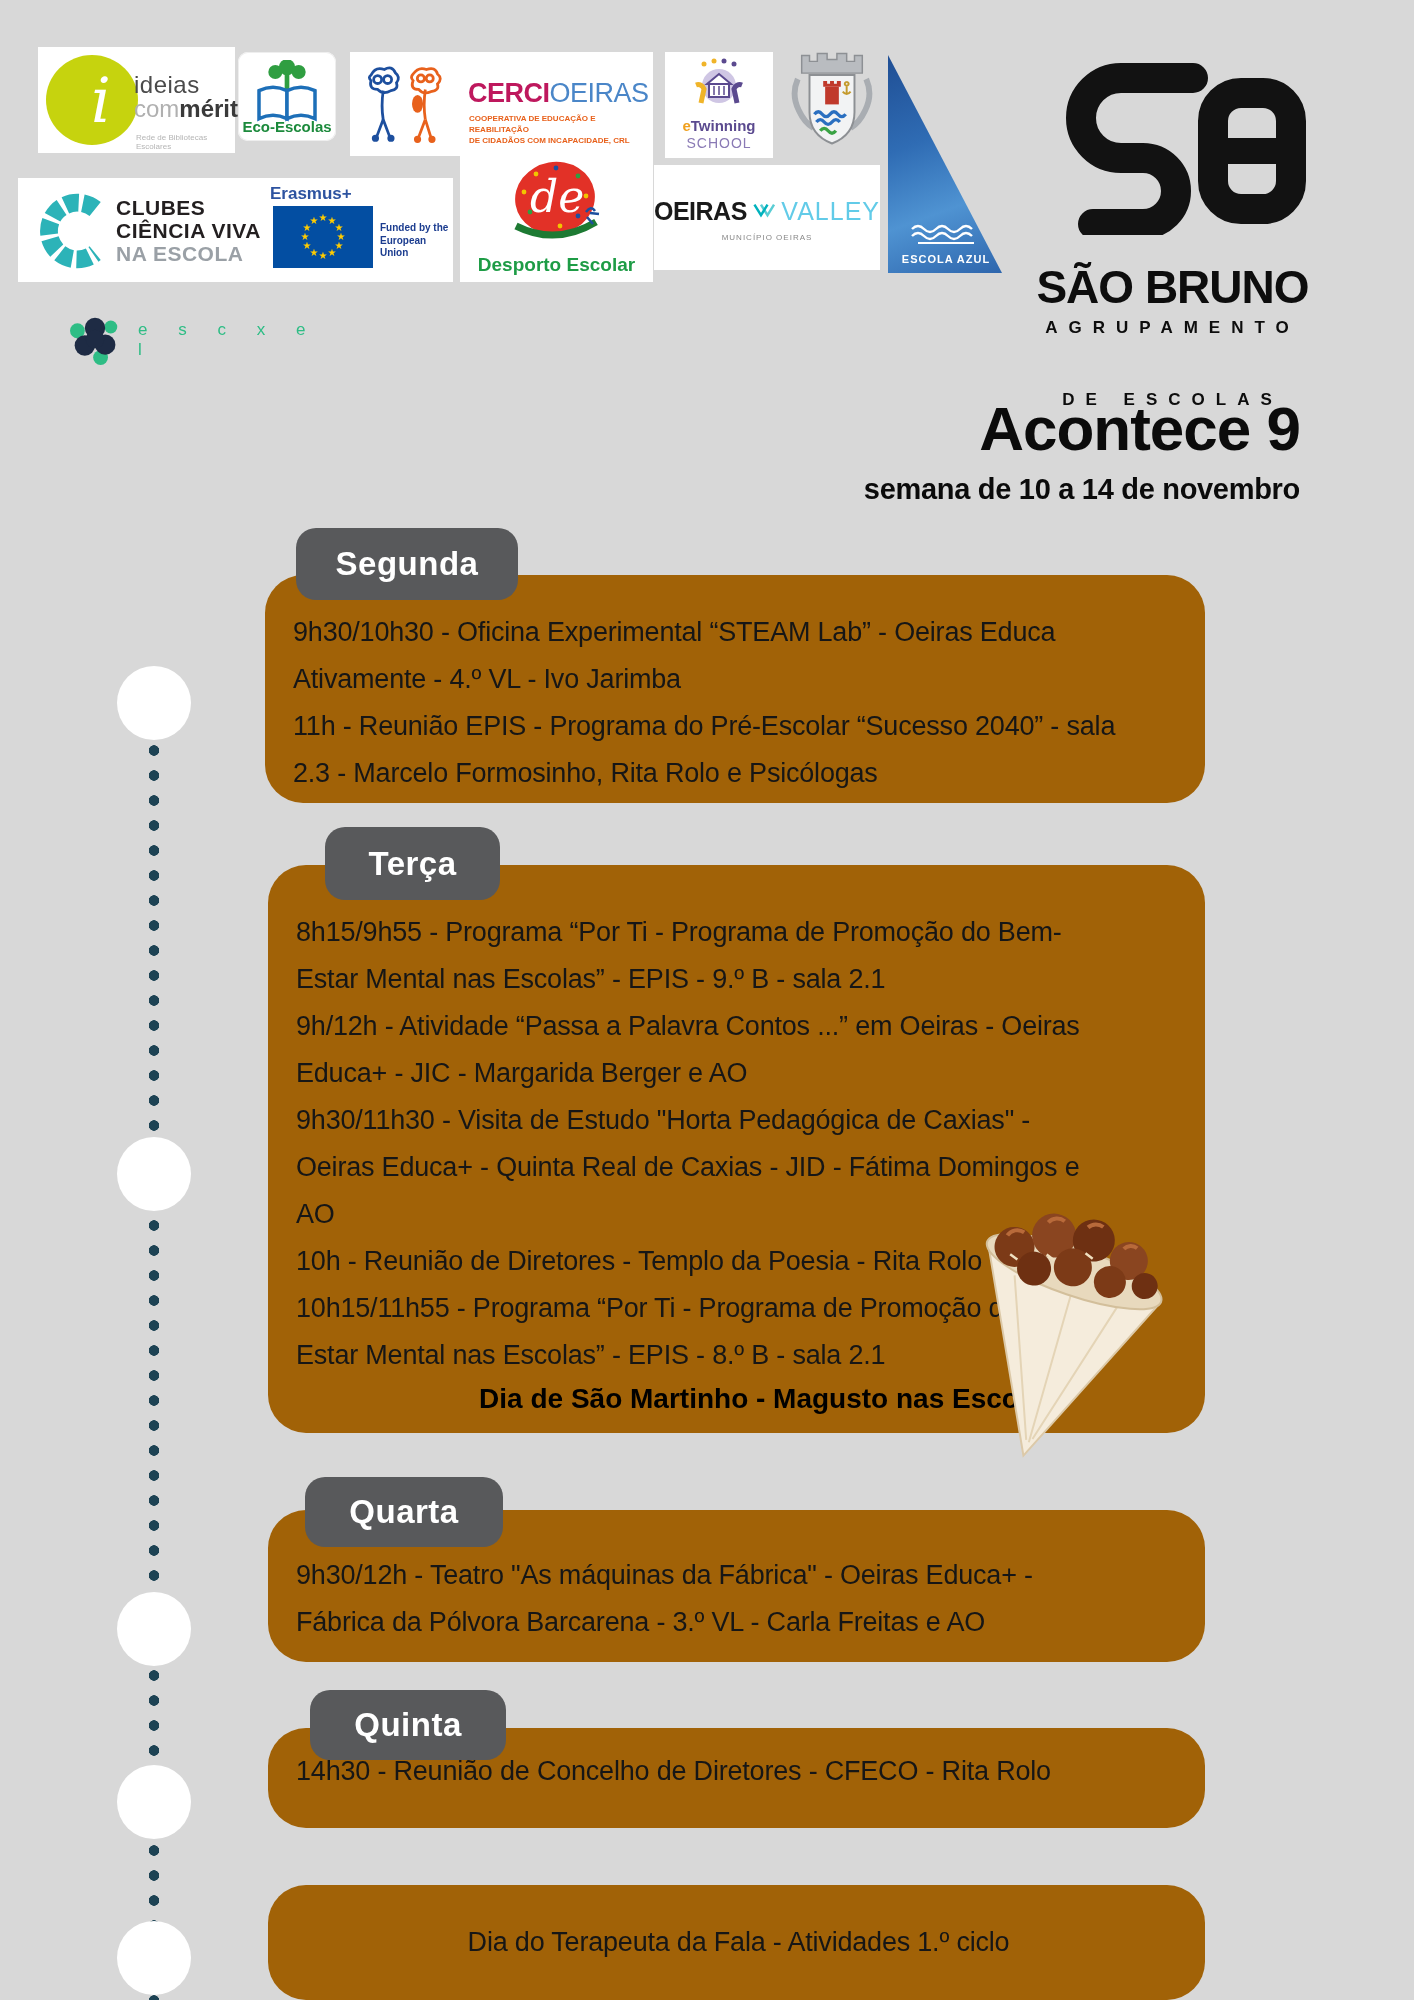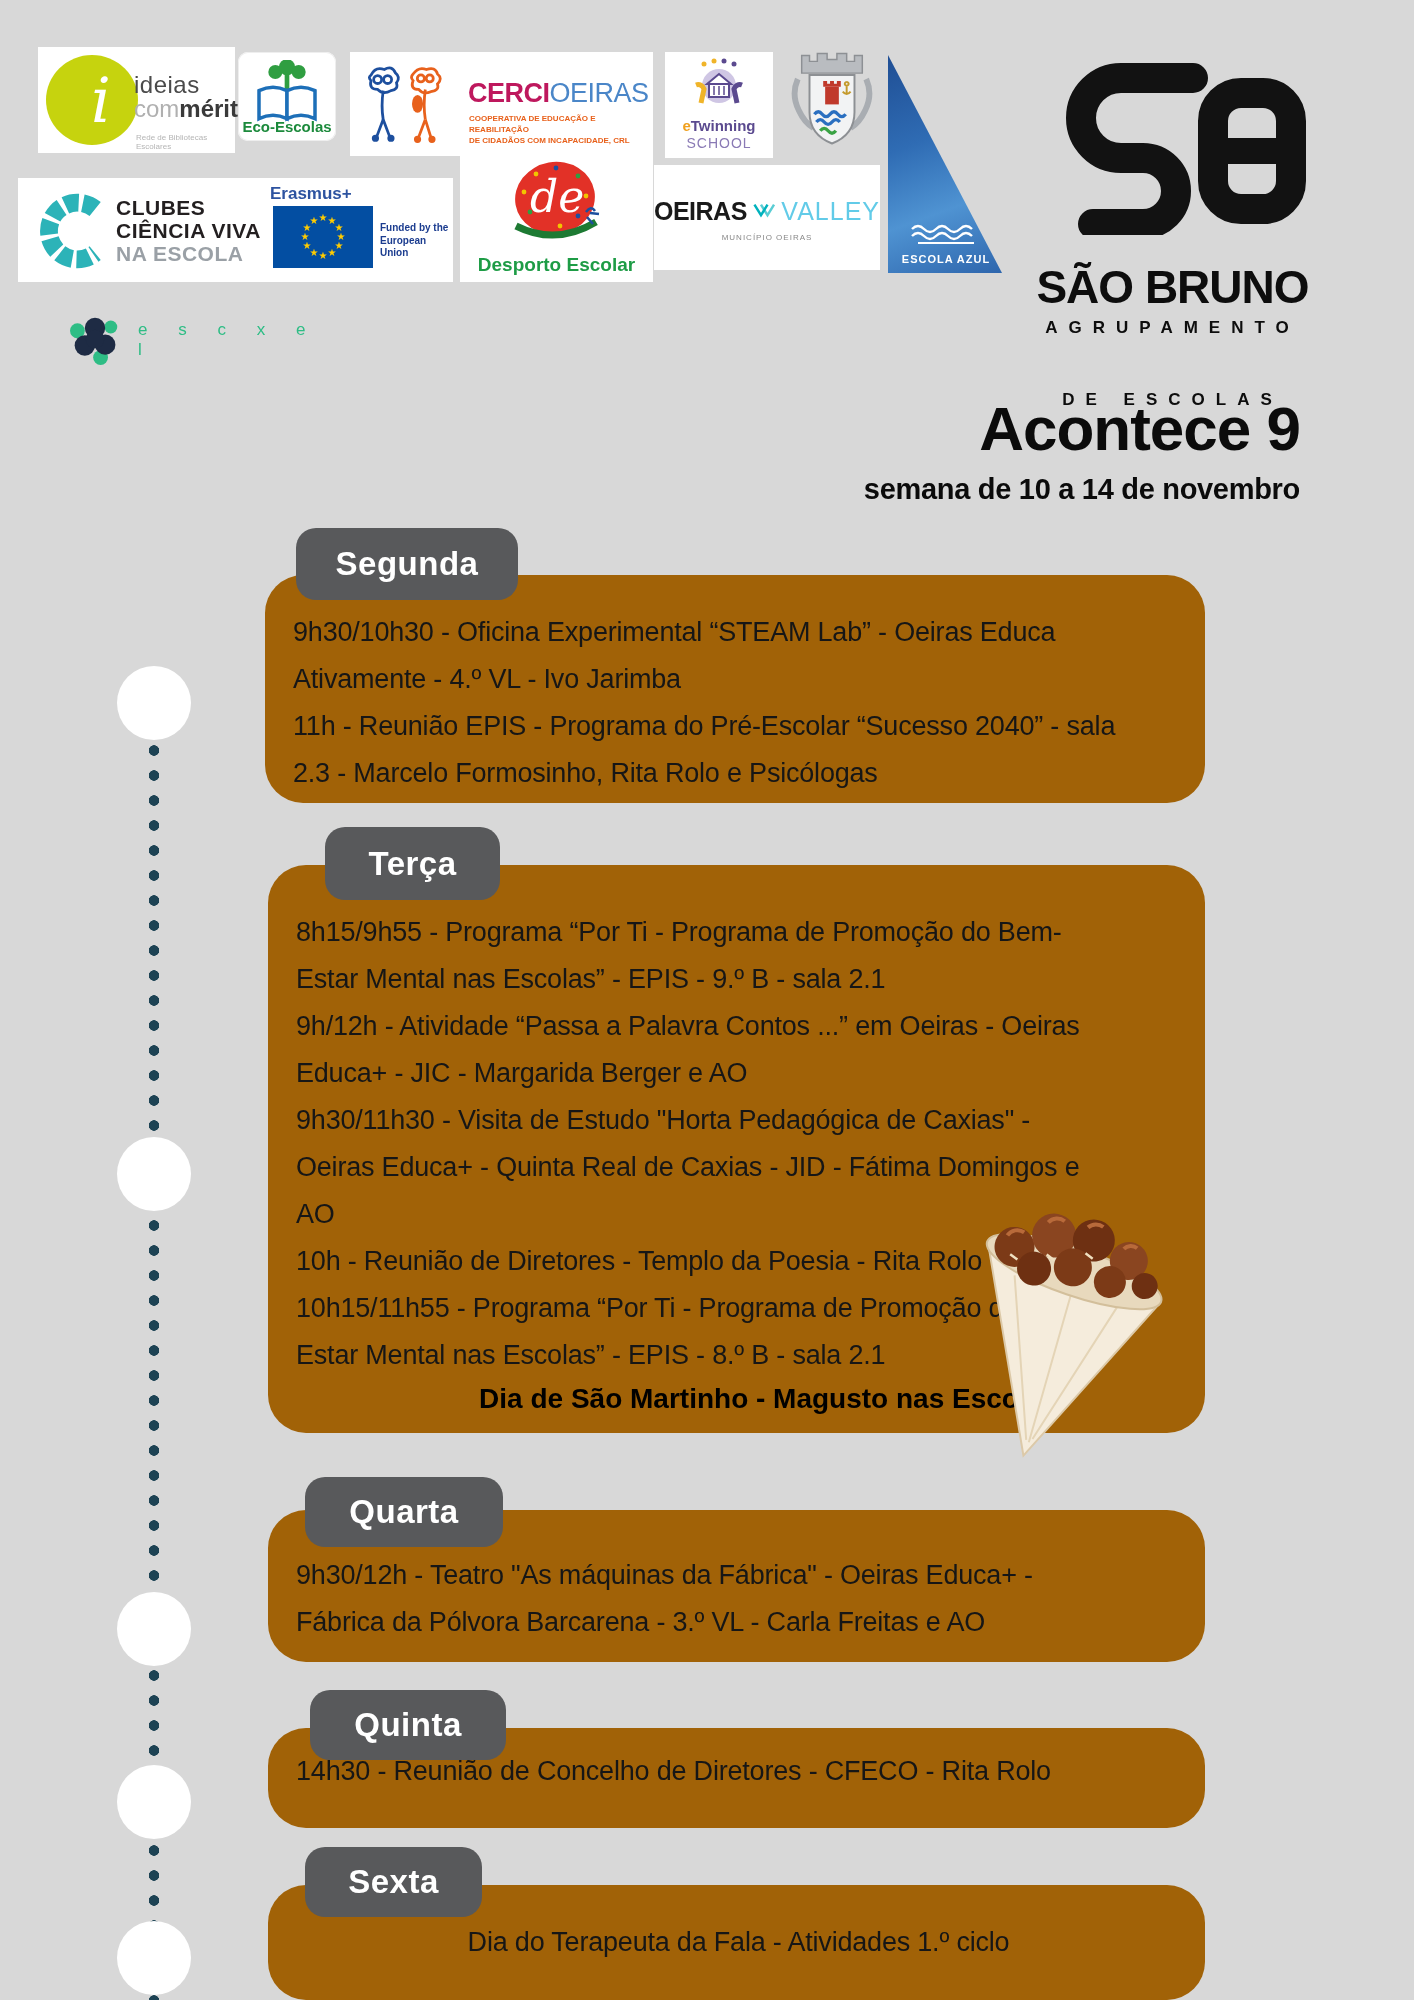--- a/index.html
+++ b/index.html
@@ -336,21 +336,20 @@
   <div class="day-card qua-card">
     <div class="card-text">9h30/12h - Teatro "As máquinas da Fábrica"  - Oeiras Educa+ -
 Fábrica da Pólvora Barcarena - 3.º VL - Carla Freitas e AO</div>
   </div>
 
   <div class="day-tab qui-tab">Quinta</div>
   <div class="day-card qui-card">
     <div class="card-text">14h30 - Reunião de Concelho de Diretores - CFECO - Rita Rolo</div>
   </div>
 
-  <div class="day-tab sex-tab">Sexta</div>
   <div class="day-card sex-card">
     <div class="card-text center-text">Dia do Terapeuta da Fala - Atividades 1.º ciclo</div>
   </div>
 
   <svg class="abs cone" viewBox="0 0 240 290">
     <g transform="rotate(10 120 140)">
       <path d="M28 62 L208 92 L100 266 Z" fill="#f5ecdc" stroke="#dcc9a8" stroke-width="2"></path>
       <path d="M60 90 L100 250 M120 88 L103 252 M170 95 L106 248" stroke="#e4d4b6" stroke-width="2" fill="none"></path>
       <ellipse cx="118" cy="76" rx="92" ry="24" fill="#e8d9bd" stroke="#d3bf9b" stroke-width="2" transform="rotate(9 118 76)"></ellipse>
       <g>

